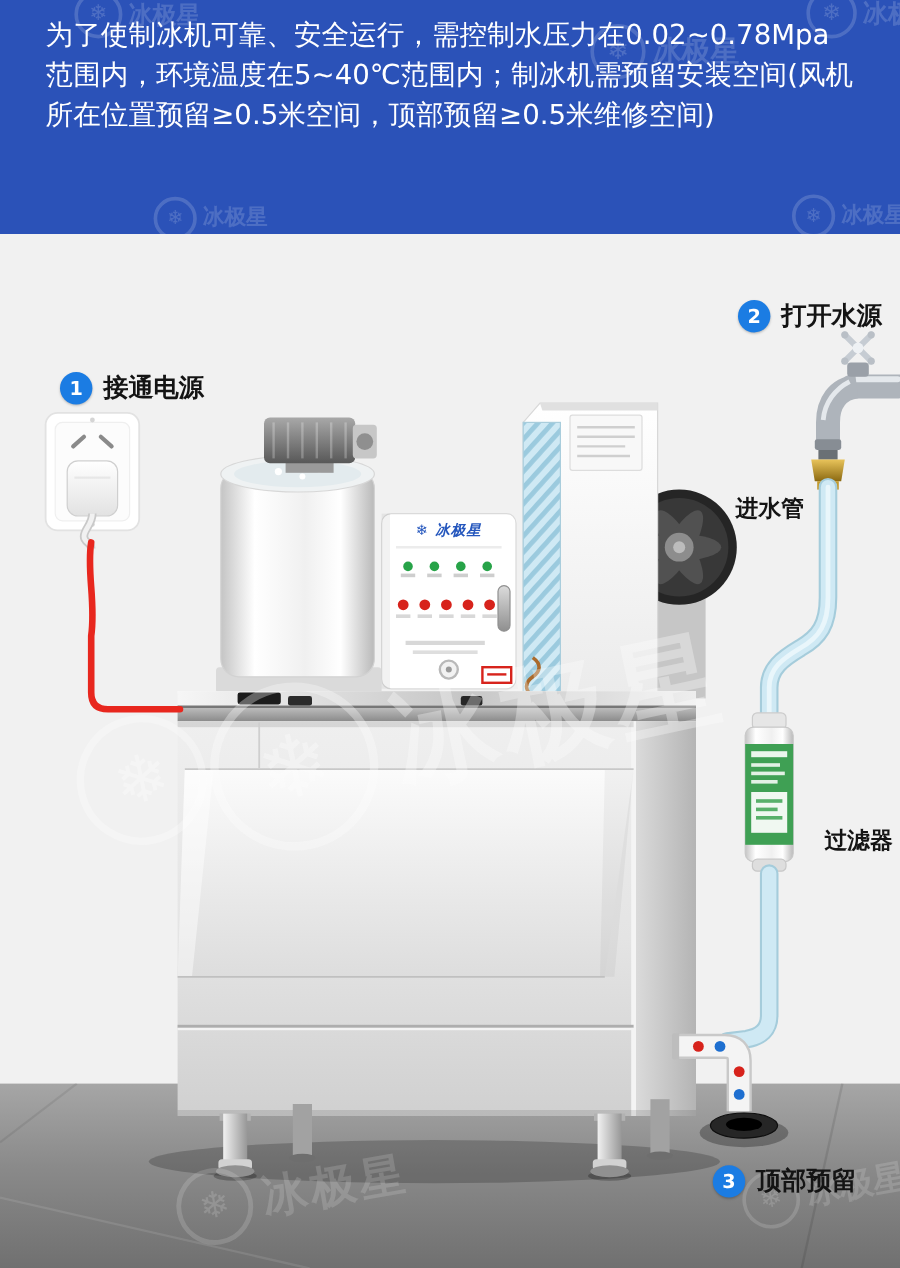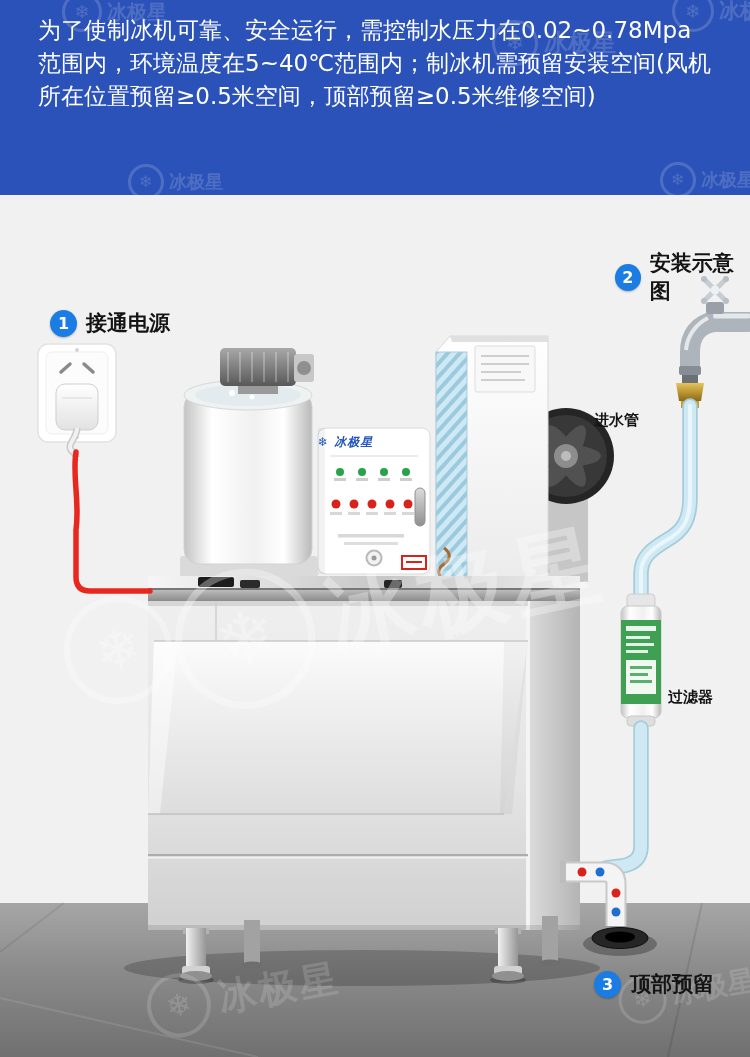--- a/index.html
+++ b/index.html
@@ -15,24 +15,24 @@
             line-height:33px;font-weight:500;}
   
   svg.scene{position:absolute;left:0;top:0;z-index:1;}
   
   .step{position:absolute;display:flex;align-items:center;gap:9px;z-index:6;}
   .badge{width:27px;height:27px;border-radius:50%;background:var(--step-badge,#1b7ce3);
          color:#fff;display:flex;align-items:center;justify-content:center;
          font-size:16px;font-weight:700;box-shadow:0 1px 2px rgba(0,0,0,.25);}
   .step-label{font-size:21px;font-weight:700;color:#141414;}
   .step1{left:50px;top:309px;} .step2{left:615px;top:249px;} .step3{left:594px;top:970px;}
-  .anno{position:absolute;font-size:15px;font-weight:700;color:#141414;z-index:6;}
+  .anno{position:absolute;font-size:19px;font-weight:700;color:#141414;z-index:6;margin-left:19px;}
   .anno-inlet{left:594px;top:411px;} .anno-filter{left:668px;top:688px;}
   
-  .box-brand{position:absolute;left:318px;top:434px;width:112px;text-align:left;
+  .box-brand{position:absolute;left:318px;top:434px;width:112px;text-align:center;
              font-size:12px;font-weight:700;font-style:italic;z-index:5;
              color:var(--brand-blue,#2456bd);letter-spacing:1px;}
   
   .wm{position:absolute;display:flex;align-items:center;color:#fff;pointer-events:none;z-index:4;}
   .wm .ring{border-radius:50%;display:flex;align-items:center;justify-content:center;
             border-style:solid;border-color:currentColor;flex:0 0 auto;line-height:1;}
   .wm .txt{font-weight:700;line-height:1;white-space:nowrap;}
   .wm-big{left:172px;top:538px;opacity:.32;transform:rotate(-12deg);}
   .wm-big .ring{width:126px;height:126px;border-width:7px;font-size:72px;}
   .wm-big .txt{font-size:88px;letter-spacing:6px;margin-left:14px;}
@@ -402,21 +402,21 @@
     </div>
     <p>为了使制冰机可靠、安全运行，需控制水压力在0.02~0.78Mpa范围内，环境温度在5~40℃范围内；制冰机需预留安装空间(风机所在位置预留≥0.5米空间，顶部预留≥0.5米维修空间)</p>
   </div>
 
   <div class="step step1">
     <span class="badge">1</span>
     <span class="step-label">接通电源</span>
   </div>
   <div class="step step2">
     <span class="badge">2</span>
-    <span class="step-label">安装示意图</span>
+    <span class="step-label">打开水源</span>
   </div>
   <div class="step step3">
     <span class="badge">3</span>
     <span class="step-label">顶部预留</span>
   </div>
 
   <div class="anno anno-inlet">进水管</div>
   <div class="anno anno-filter">过滤器</div>
 
   <div class="box-brand">

